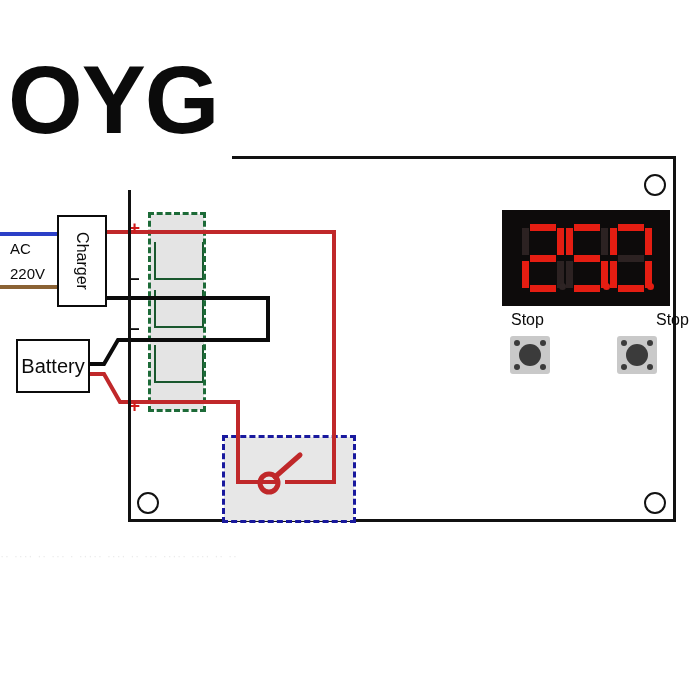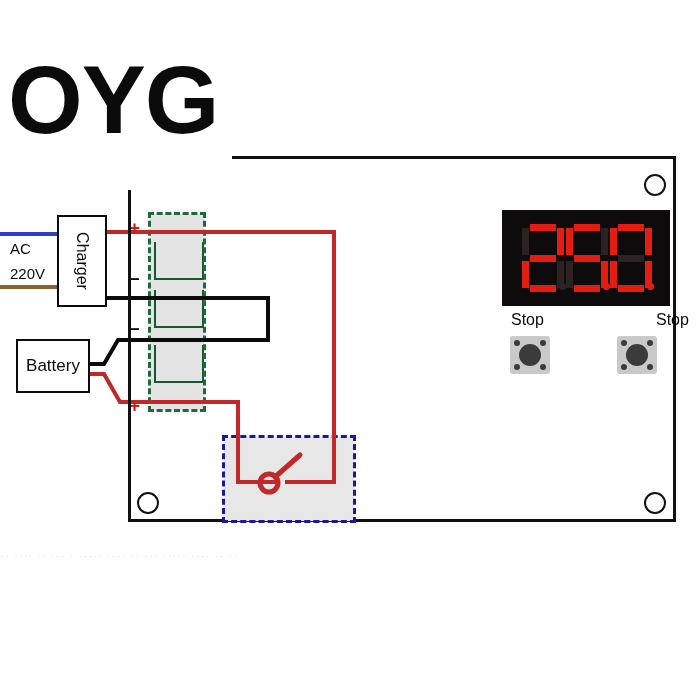--- a/index.html
+++ b/index.html
@@ -70,21 +70,21 @@
   .sw-dash{position:absolute;left:222px;top:435px;width:134px;height:88px;
            border:3px dashed #19199e;box-sizing:border-box;z-index:9;}
 
   
   .srcbox{position:absolute;border:2px solid #0b0b0b;background:#fff;box-sizing:border-box;z-index:20;}
   .charger{left:57px;top:215px;width:50px;height:92px;}
   .charger span{position:absolute;left:50%;top:50%;transform:translate(-50%,-50%) rotate(90deg);
                 white-space:nowrap;font-size:16px;color:#0b0b0b;}
   .battery{left:16px;top:339px;width:74px;height:54px;}
   .battery span{position:absolute;left:50%;top:50%;transform:translate(-50%,-50%);
-                white-space:nowrap;font-size:17px;color:#0b0b0b;}
+                white-space:nowrap;font-size:20px;color:#0b0b0b;}
 
   
   .wire{position:absolute;z-index:18;}
   .w-red{background:#c0282a;}
   .w-black{background:#0b0b0b;}
   .w-blue{background:#2b3fc7;}
   .w-brown{background:#8a6234;}
 
   .lbl{position:absolute;font-size:15px;z-index:22;color:#0b0b0b;}
   .lbl-ac{left:10px;top:240px;}

